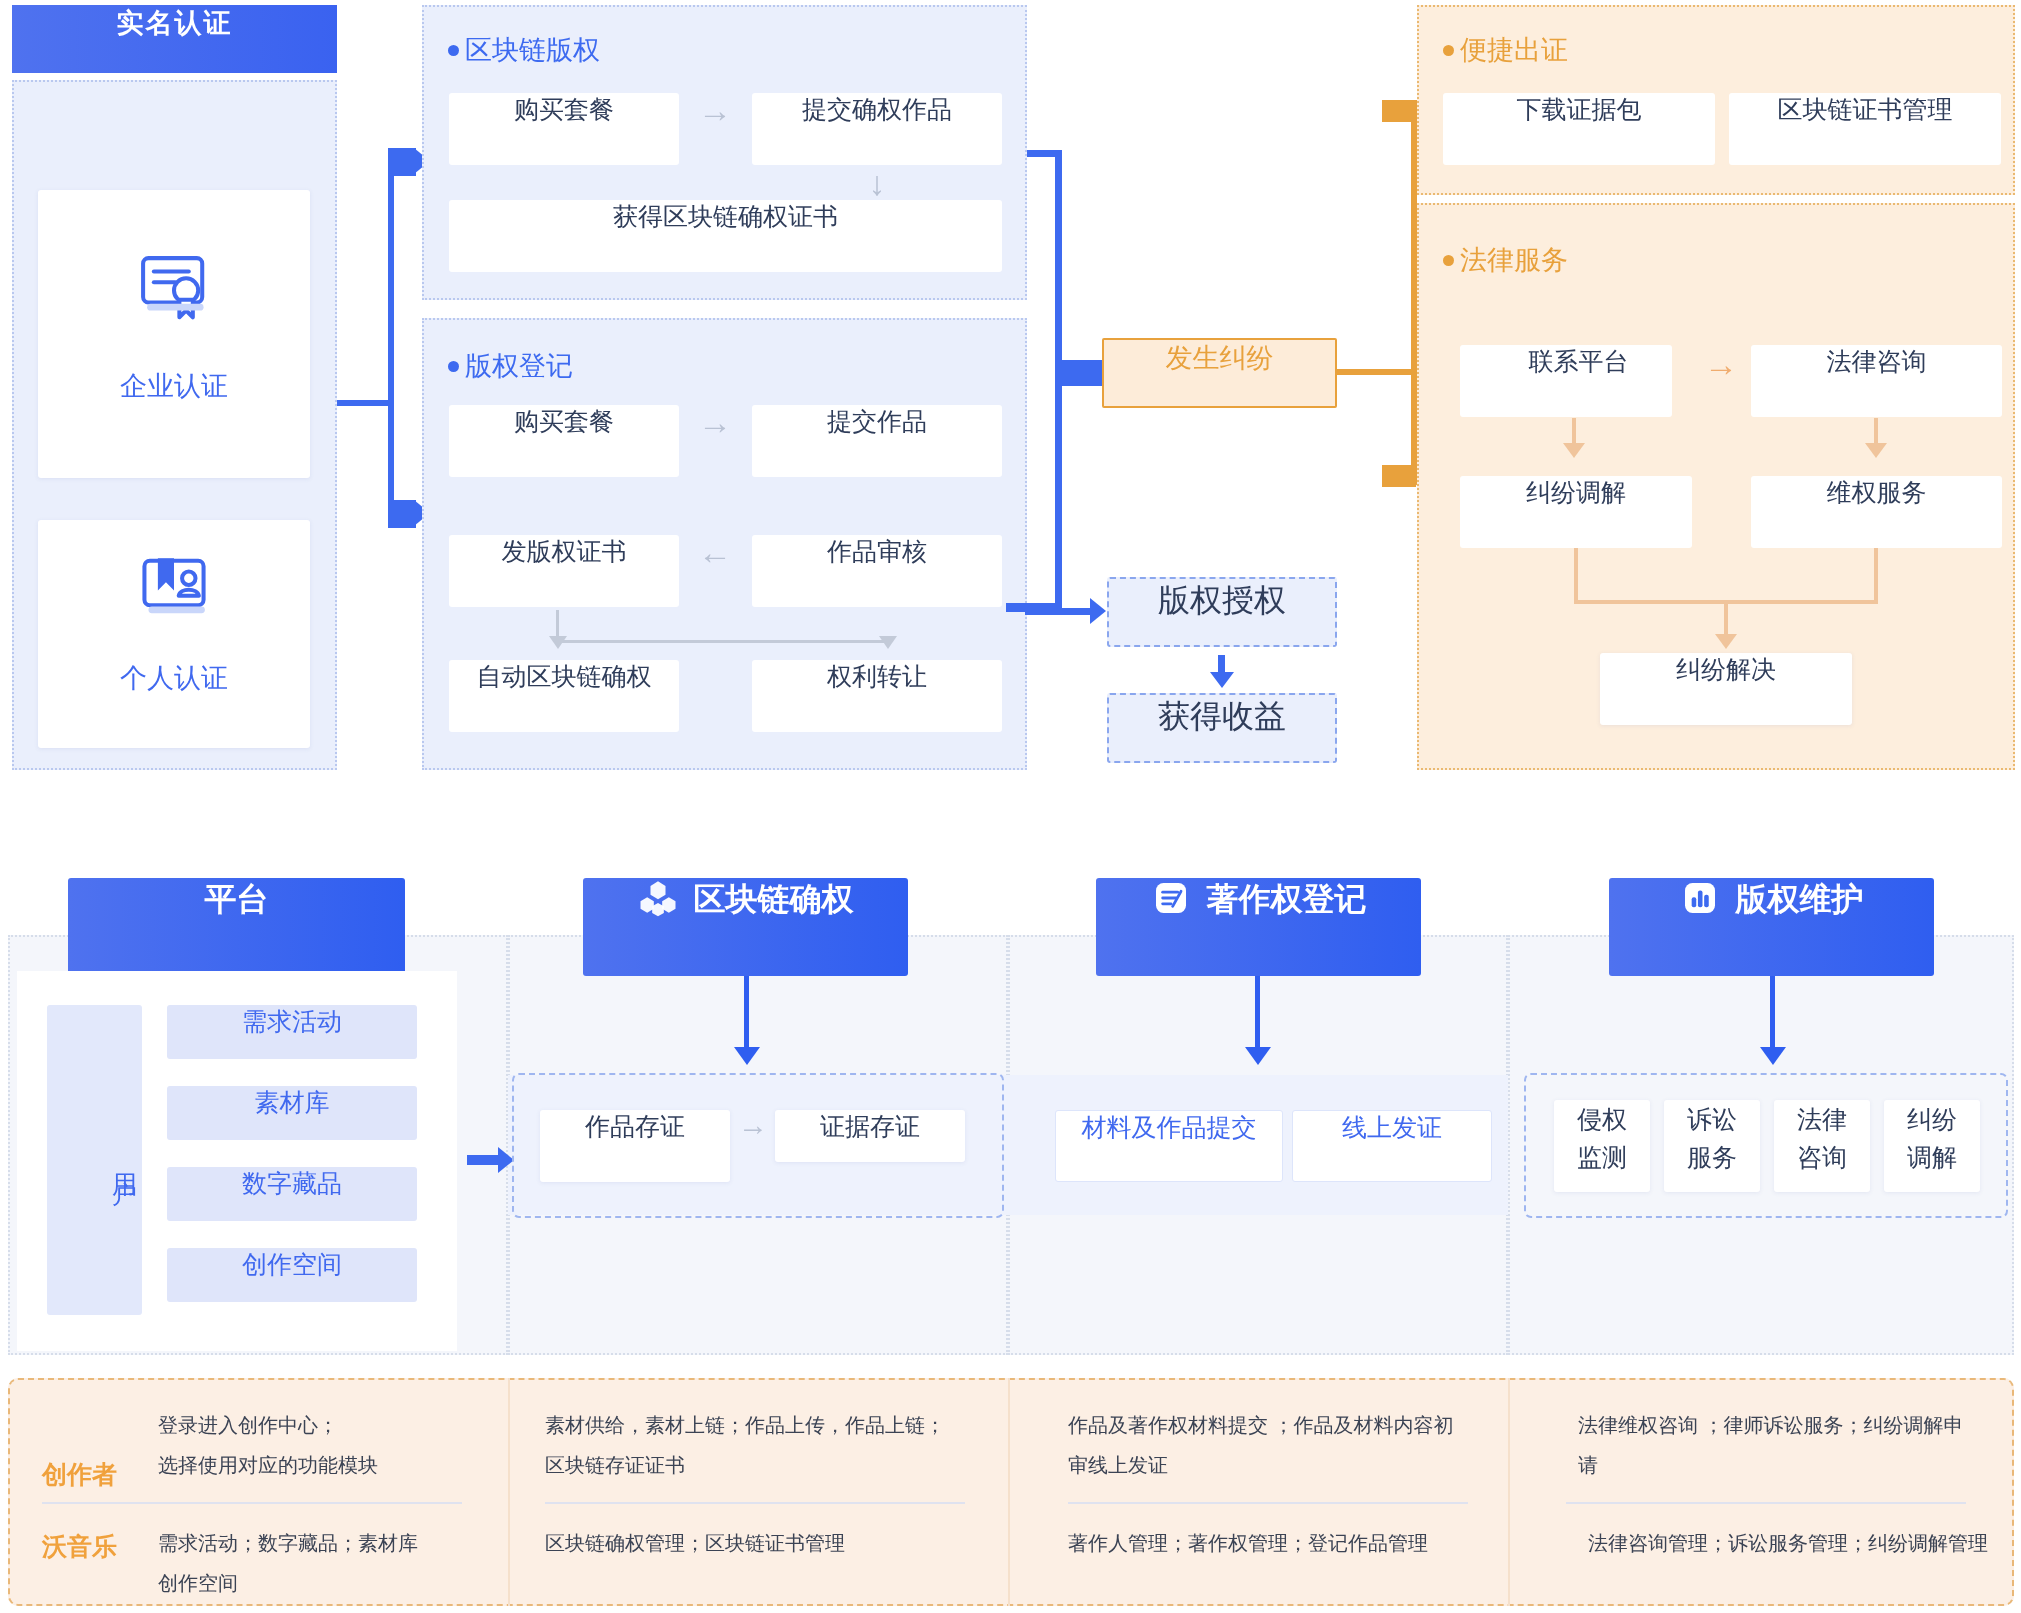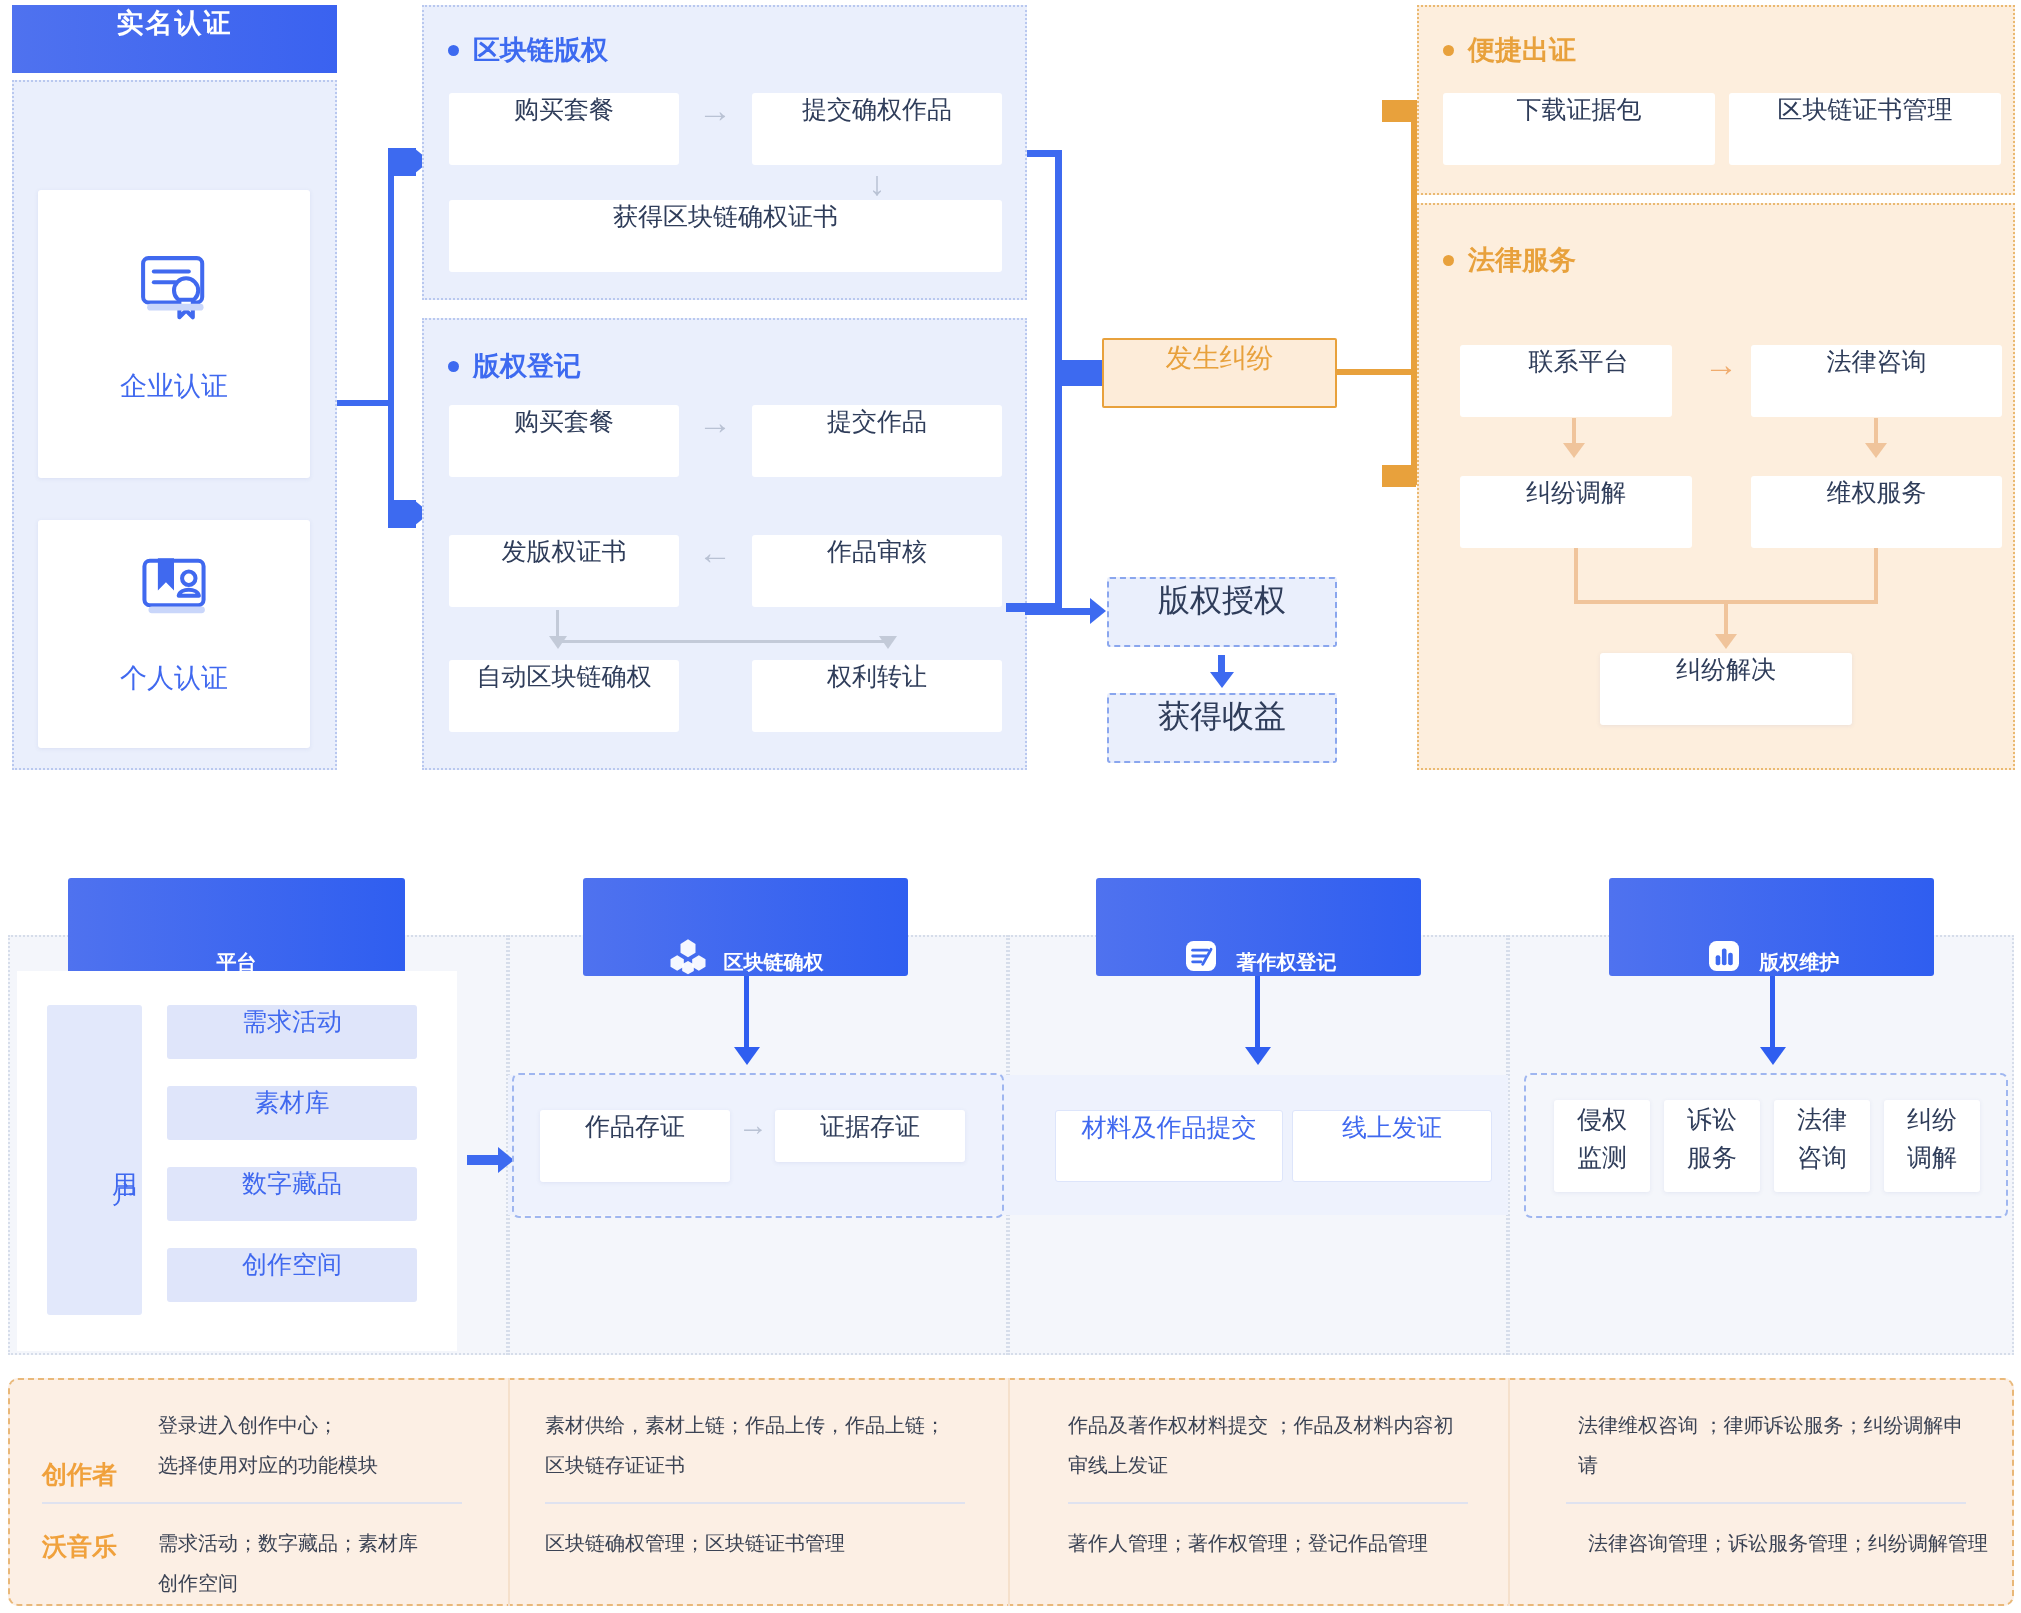--- a/index.html
+++ b/index.html
@@ -19,21 +19,21 @@
   .panel-blue{background:#eaeffc;border:2px dotted #b9c8ef;}
   .panel-orange{background:#fdeedd;border:2px dotted #eab971;}
   .panel-orange-lite{background:#fdeedd;border:2px dotted #eab971;}
 
   .wbox{background:#fff;border-radius:3px;font-size:25px;color:#2f3d5a;}
   .wbox-sh{background:#fff;border-radius:3px;font-size:25px;color:#2f3d5a;
     box-shadow:0 1px 4px rgba(80,100,170,.10);}
   .dashbox{background:#eaeffc;border:2px dashed #8aa6ee;border-radius:3px;
     font-size:32px;color:#2f3d5a;}
 
-  .grp-title{font-size:27px;font-weight:bold;display:flex;align-items:center;gap:14px;}
+  .grp-title{font-size:27px;font-weight:normal;display:flex;align-items:center;gap:6px;}
   .grp-title .dot{width:11px;height:11px;border-radius:50%;display:inline-block;}
   .t-blue{color:#3d6af0;} .t-blue .dot{background:#3d6af0;}
   .t-org{color:#e8a13c;} .t-org .dot{background:#e8a13c;}
 
   .arrow-r{color:#b9c2d4;font-size:34px;line-height:1;}
   .arrow-d{color:#b9c2d4;font-size:34px;line-height:1;}
 
   
   .ln{position:absolute;background:#3d6af0;}
   .ln-o{position:absolute;background:#e8a13c;}
@@ -50,22 +50,22 @@
   .tri-d-po{position:absolute;width:0;height:0;border-left:11px solid transparent;
          border-right:11px solid transparent;border-top:15px solid #f0c49b;}
 
   .orange-box{background:#fdecd9;border:2px solid #e8a13c;color:#e8a13c;
     font-size:27px;border-radius:2px;}
 
   
   .col-panel{background:#f4f6fb;border:2px dotted #d6ddea;}
   .col-panel-b{background:#eef2fd;}
   .cap{background:linear-gradient(90deg,#4f72ef 0%,#2f5ef0 100%);
-       color:#fff;font-size:20px;font-weight:bold;border-radius:3px;
-       display:flex;align-items:flex-end;justify-content:center;gap:16px;}
+       color:#fff;font-size:32px;font-weight:bold;border-radius:3px;
+       display:flex;align-items:flex-start;justify-content:center;gap:16px;}
   .cap svg{display:block;}
   .sub-dash{border:2px dashed #9fb6f0;border-radius:7px;background:transparent;}
   .lightblue-chip{background:#dfe5fa;color:#4069ef;font-size:25px;border-radius:3px;}
   .user-chip{background:#e2e8fb;color:#4069ef;font-size:25px;border-radius:3px;
      writing-mode:vertical-rl;letter-spacing:6px;}
   .note-panel{background:#fcefe4;border:2px dashed #e9b879;border-radius:10px;}
   .note-role{color:#f0a13c;font-size:25px;font-weight:bold;}
   .note-txt{color:#3b4354;font-size:20px;line-height:40px;}
   .note-sep{height:2px;background:#dfe2ef;}
   .v-arrow-blue{position:absolute;background:#2f5ef0;width:5px;}

